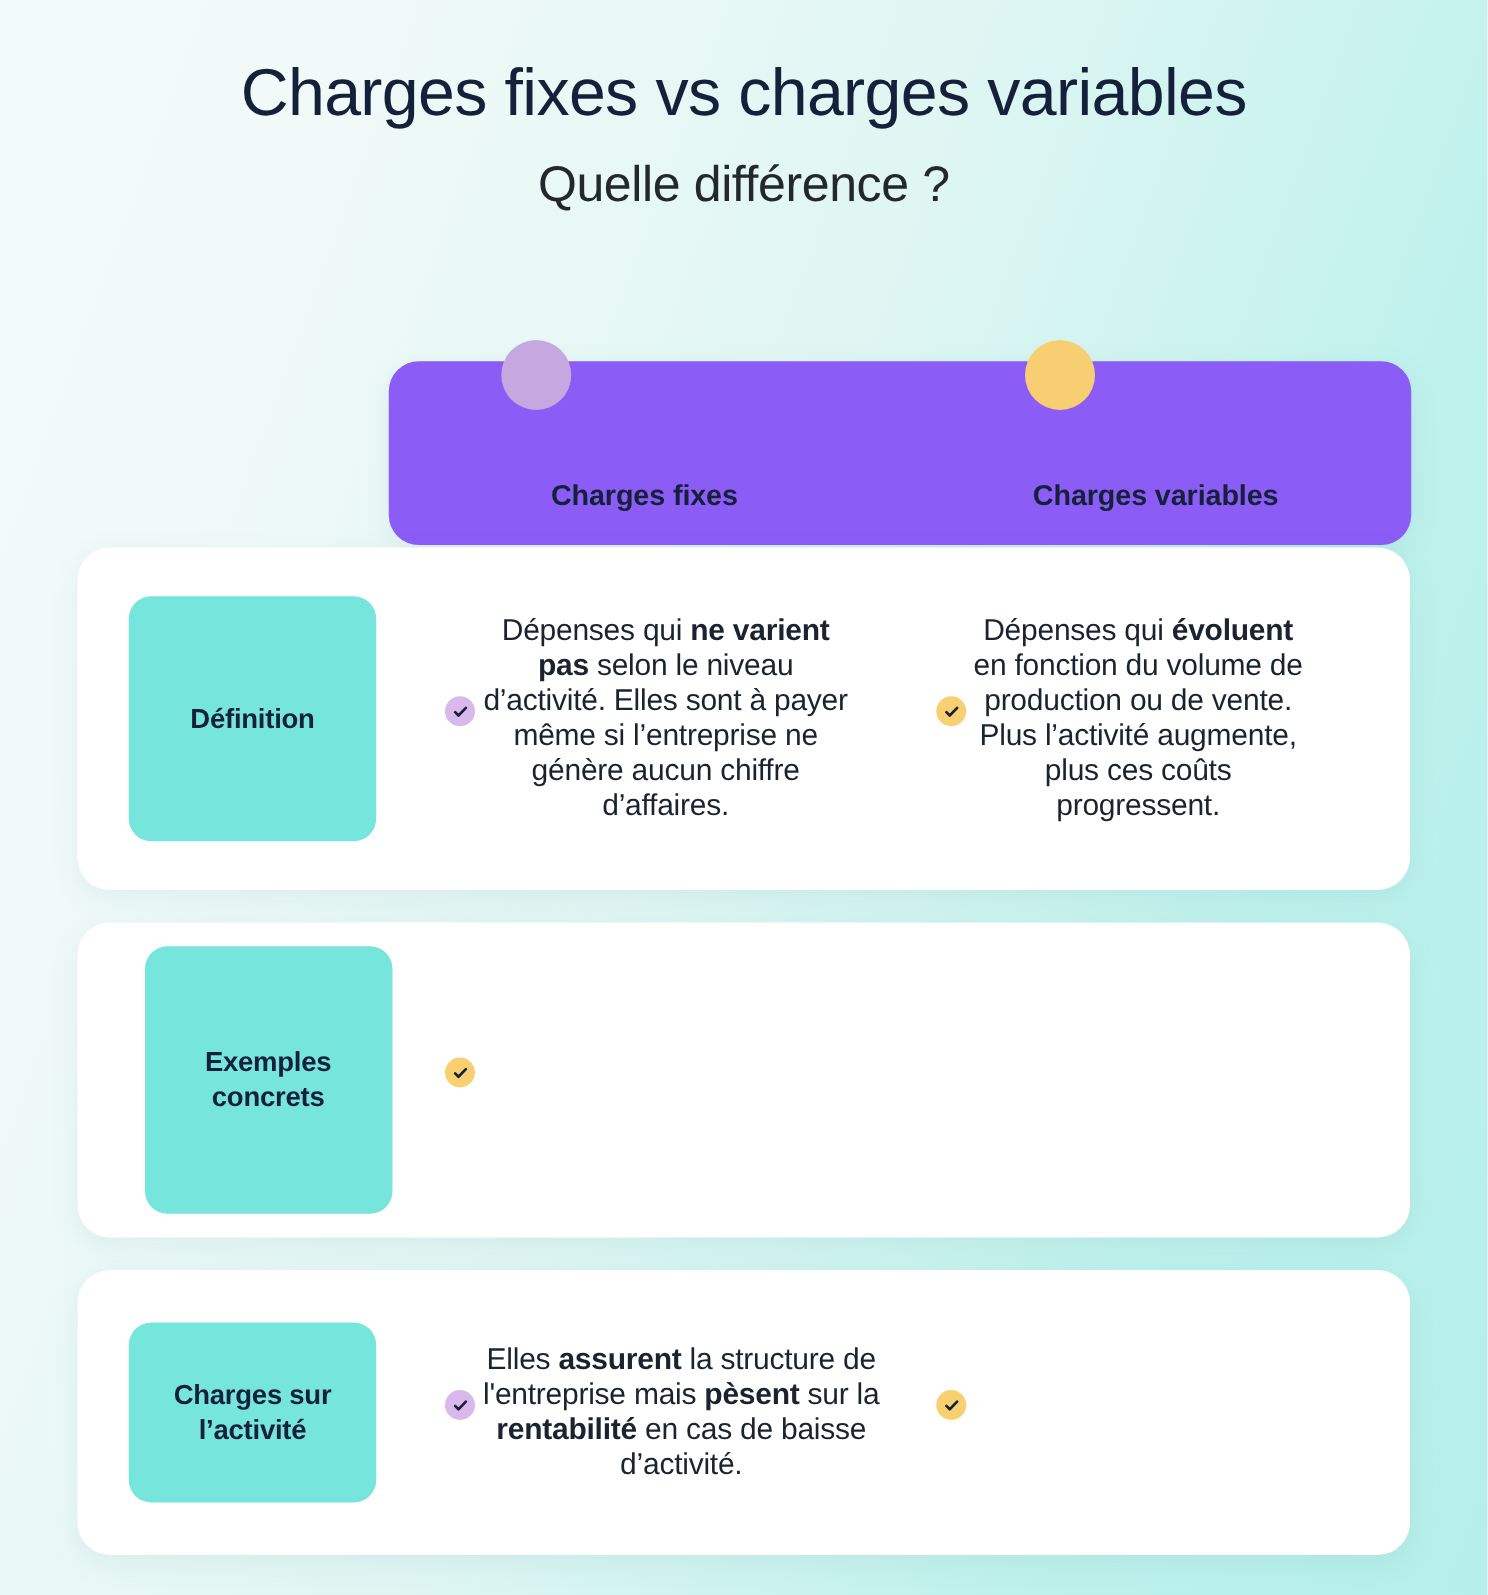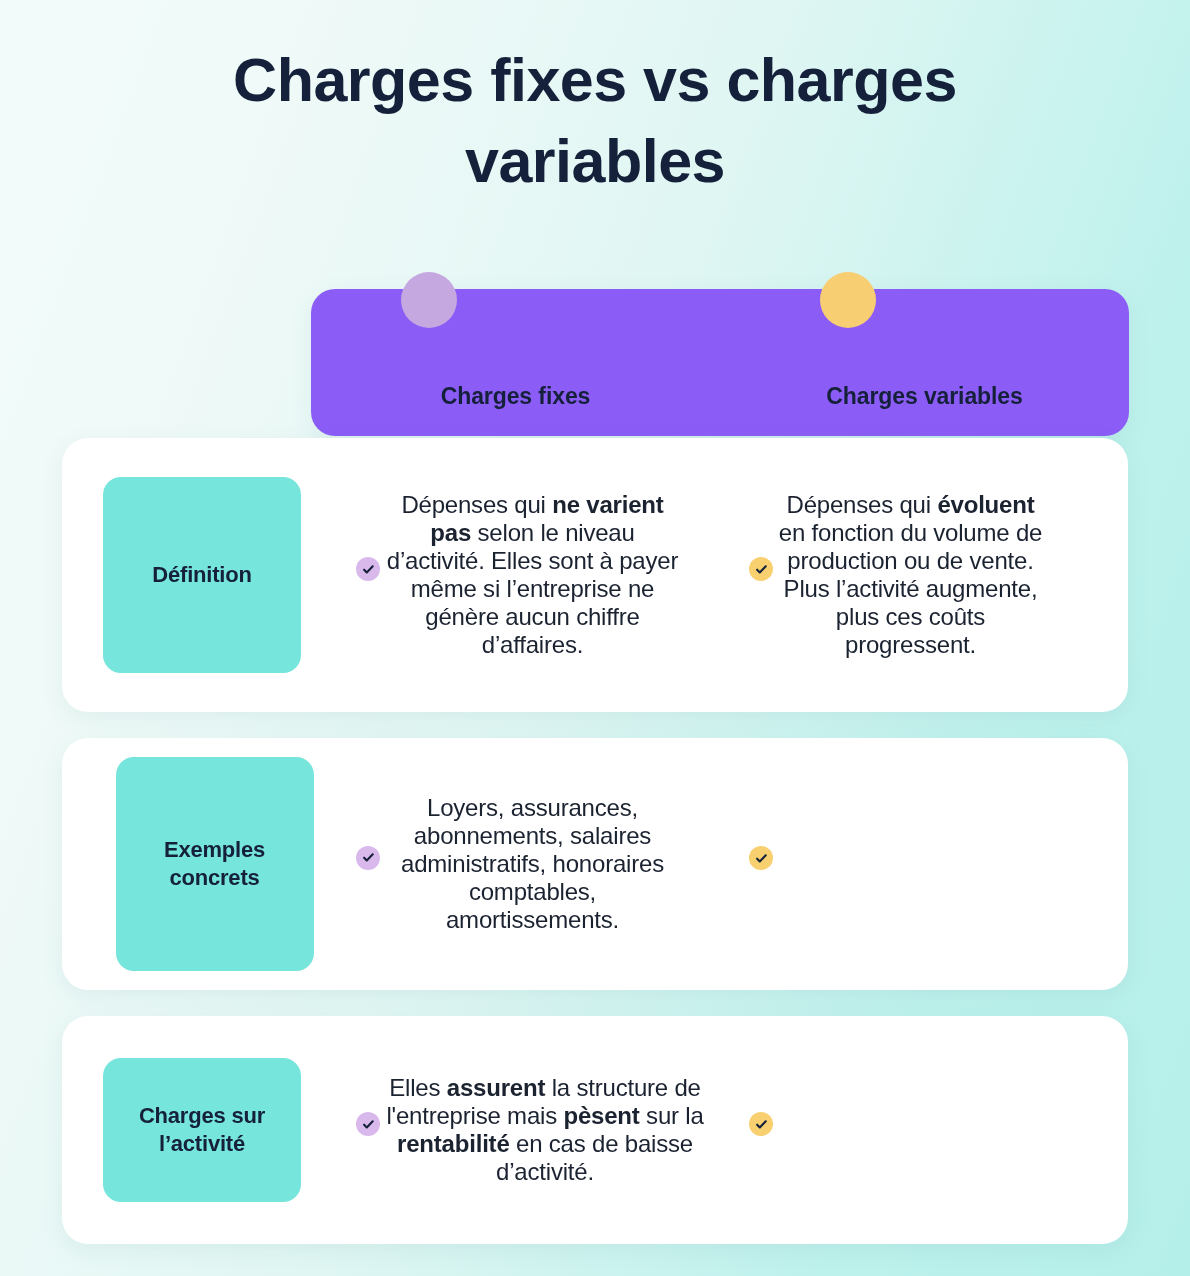--- a/index.html
+++ b/index.html
@@ -16,23 +16,23 @@
     overflow: hidden;
     position: relative;
   }
 
   
   .title-wrap {
     padding: 40px 150px 0 150px;
     text-align: center;
   }
   .main-title {
-    font-size: 61px;
+    font-size: 53px;
     line-height: 1.33;
-    font-weight: bold;
+    font-weight: normal;
     letter-spacing: -0.5px;
     color: #15203a;
   }
   .subtitle {
     margin-top: 16px;
     font-size: 40px;
     font-weight: normal;
     color: #23282c;
     letter-spacing: -0.3px;
   }
@@ -157,20 +157,21 @@
   .col-variable .cell-text { max-width: 275px; }
 
   .row-3 .col-fixed .cell-text,
   .row-3 .col-variable .cell-text { max-width: 330px; }
 </style>
 </head>
 <body>
 
 <div class="title-wrap">
   <h1 class="main-title">Charges fixes vs charges variables</h1>
+  <div class="subtitle">Quelle différence ?</div>
 </div>
 
 <div class="header-card">
   <div class="header-col">
     <span class="bubble fixed-bubble"></span>
     <span class="header-col-label">Charges fixes</span>
   </div>
   <div class="header-col">
     <span class="bubble variable-bubble"></span>
     <span class="header-col-label">Charges variables</span>
@@ -202,28 +203,20 @@
       <div class="cell-text">Dépenses qui <b>évoluent</b> en fonction du volume de production ou de vente. Plus l’activité augmente, plus ces coûts progressent.</div>
     </div>
   </div>
 
   <div class="row-card row-2">
     <div class="row-label-cell">
       <div class="row-label-box">
         <span class="row-label-text">Exemples concrets</span>
       </div>
     </div>
-    <div class="row-content-cell col-fixed">
-      <span class="check-badge purple">
-        <svg width="13" height="13" viewBox="0 0 16 16">
-            <path d="M2.6 8.2l3.3 3.4 7.3-7.5" fill="none" stroke="#15203a" stroke-width="2.6" stroke-linecap="round" stroke-linejoin="round"></path>
-          </svg>
-      </span>
-      <div class="cell-text">Loyers, assurances, abonnements, salaires administratifs, honoraires comptables, amortissements.</div>
-    </div>
     <div class="row-content-cell col-variable">
       <span class="check-badge yellow">
         <svg width="13" height="13" viewBox="0 0 16 16">
             <path d="M2.6 8.2l3.3 3.4 7.3-7.5" fill="none" stroke="#15203a" stroke-width="2.6" stroke-linecap="round" stroke-linejoin="round"></path>
           </svg>
       </span>
     </div>
   </div>
 
   <div class="row-card row-3">

